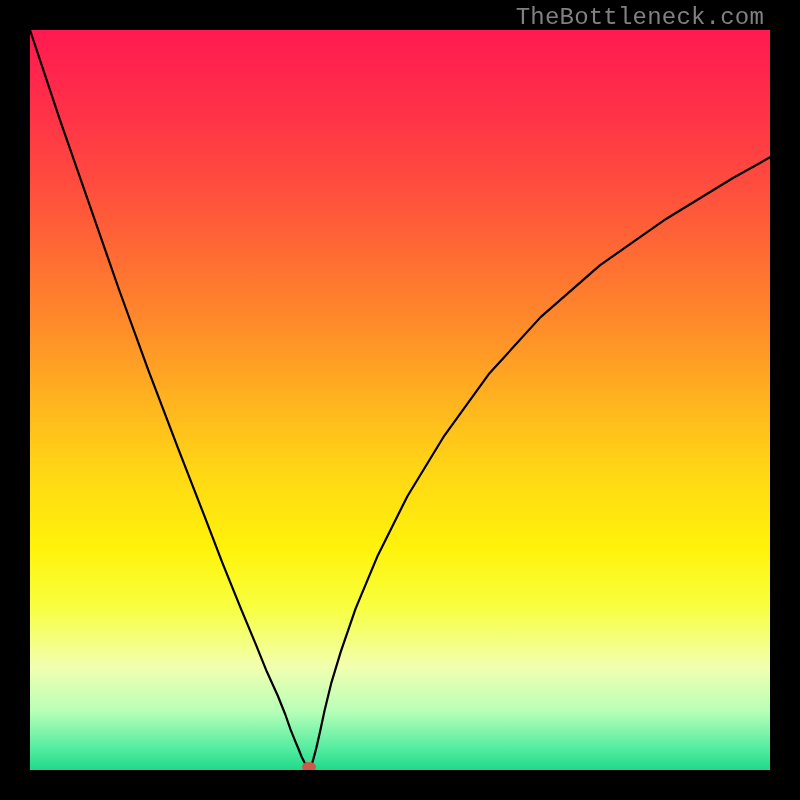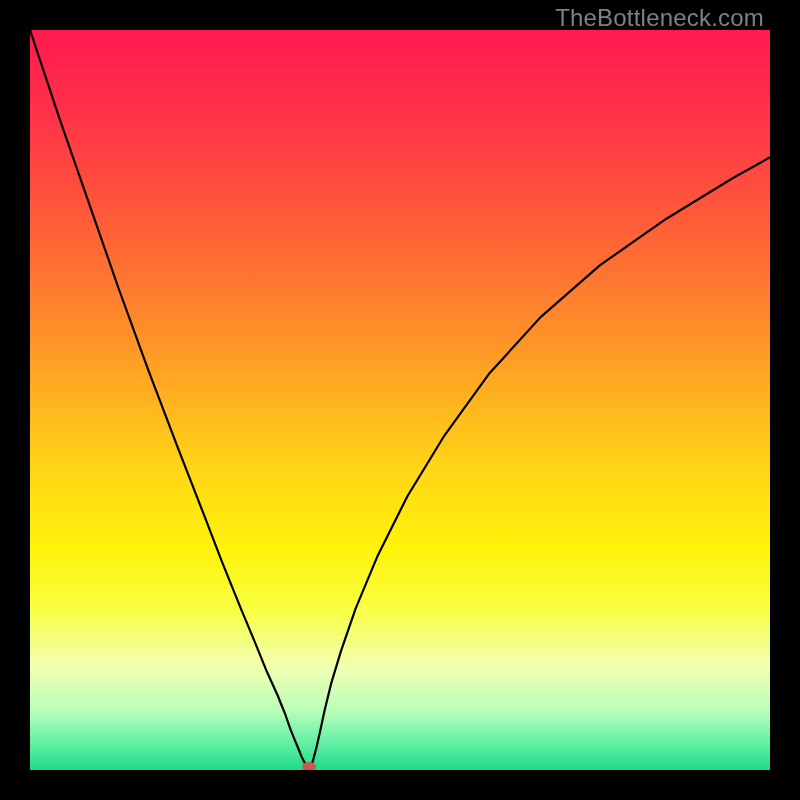--- a/index.html
+++ b/index.html
@@ -11,20 +11,21 @@
     background: #000;
     font-family: Arial, Helvetica, sans-serif;
   }
   .frame {
     position: absolute;
     left: 0;
     top: 0;
     width: 776px;
     height: 800px;
     background: #000;
+    font-family: Liberation Mono, monospace;
   }
   .plot-area {
     position: absolute;
     left: 30px;
     top: 30px;
     width: 740px;
     height: 740px;
     overflow: hidden;
   }
   .watermark {

